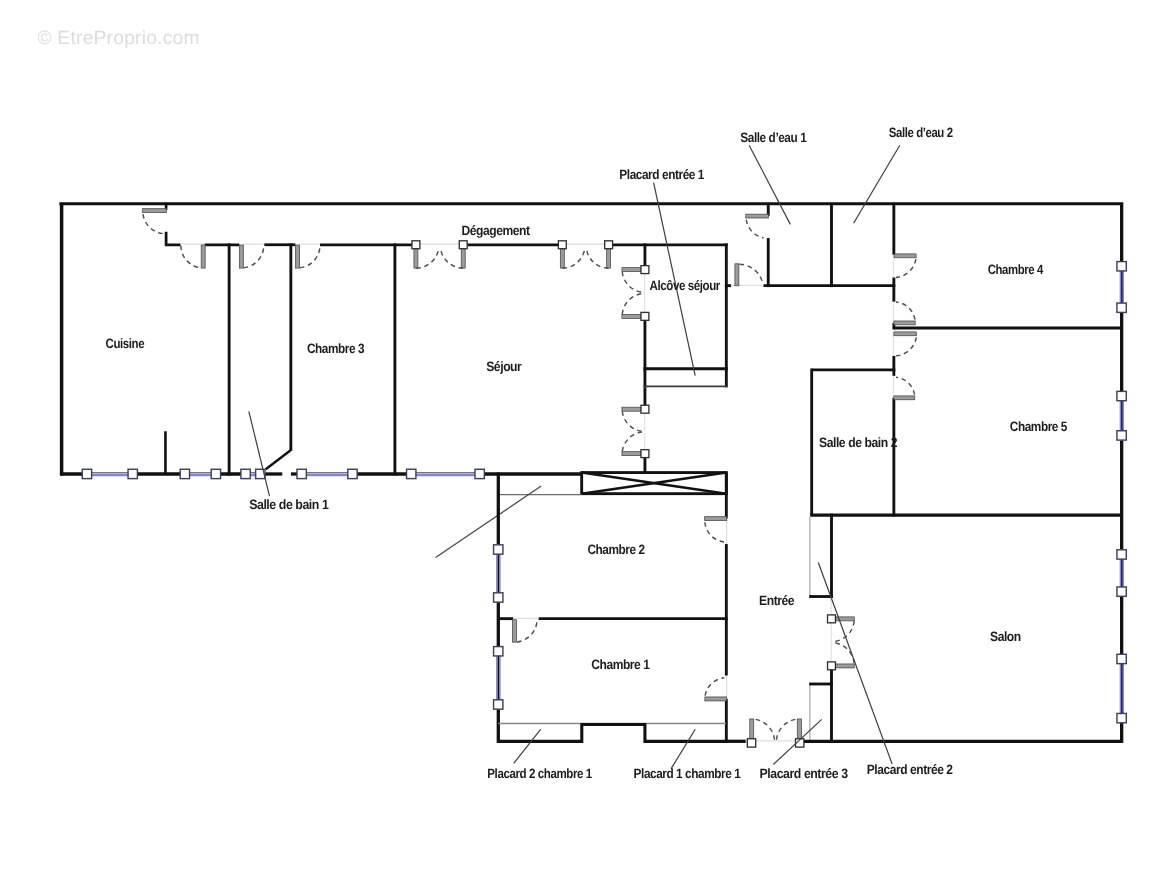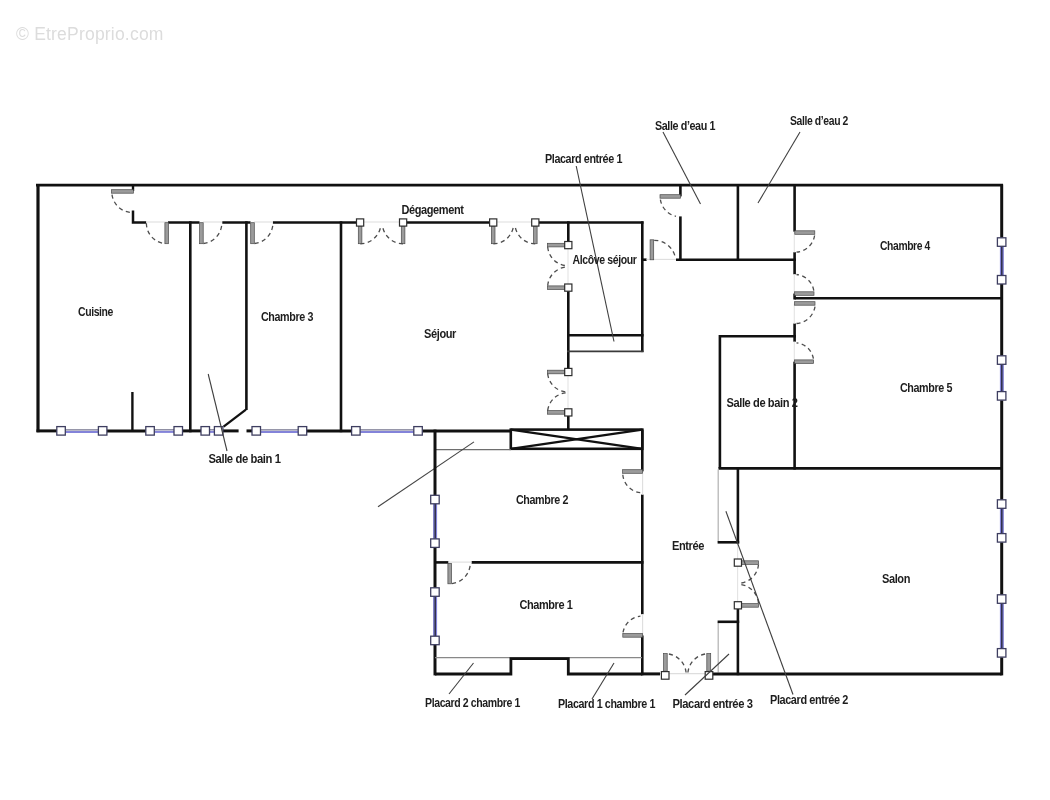--- a/index.html
+++ b/index.html
@@ -1,16 +1,16 @@
 <!DOCTYPE html>
 <html><head>
 <meta charset="utf-8">
 <style>
   html,body{margin:0;padding:0;background:#ffffff;}
-  #plan{width:835px;height:800px;position:relative;font-family:"Liberation Sans",sans-serif;}
+  #plan{width:835px;height:800px;position:relative;font-family:"Liberation Sans",sans-serif;margin-left:18px;}
   svg{display:block;}
   text{font-family:"Liberation Sans",sans-serif;font-weight:bold;fill:#1d1d1d;}
   .lbl{font-size:12.3px;letter-spacing:-0.45px;}
   .wm{font-weight:normal;font-size:17.5px;fill:#dcdcdc;letter-spacing:0.2px;}
 </style>
 </head>
 <body>
 <div id="plan">
 <svg width="1050" height="800" viewBox="0 0 1050 800">
 <defs></defs>

